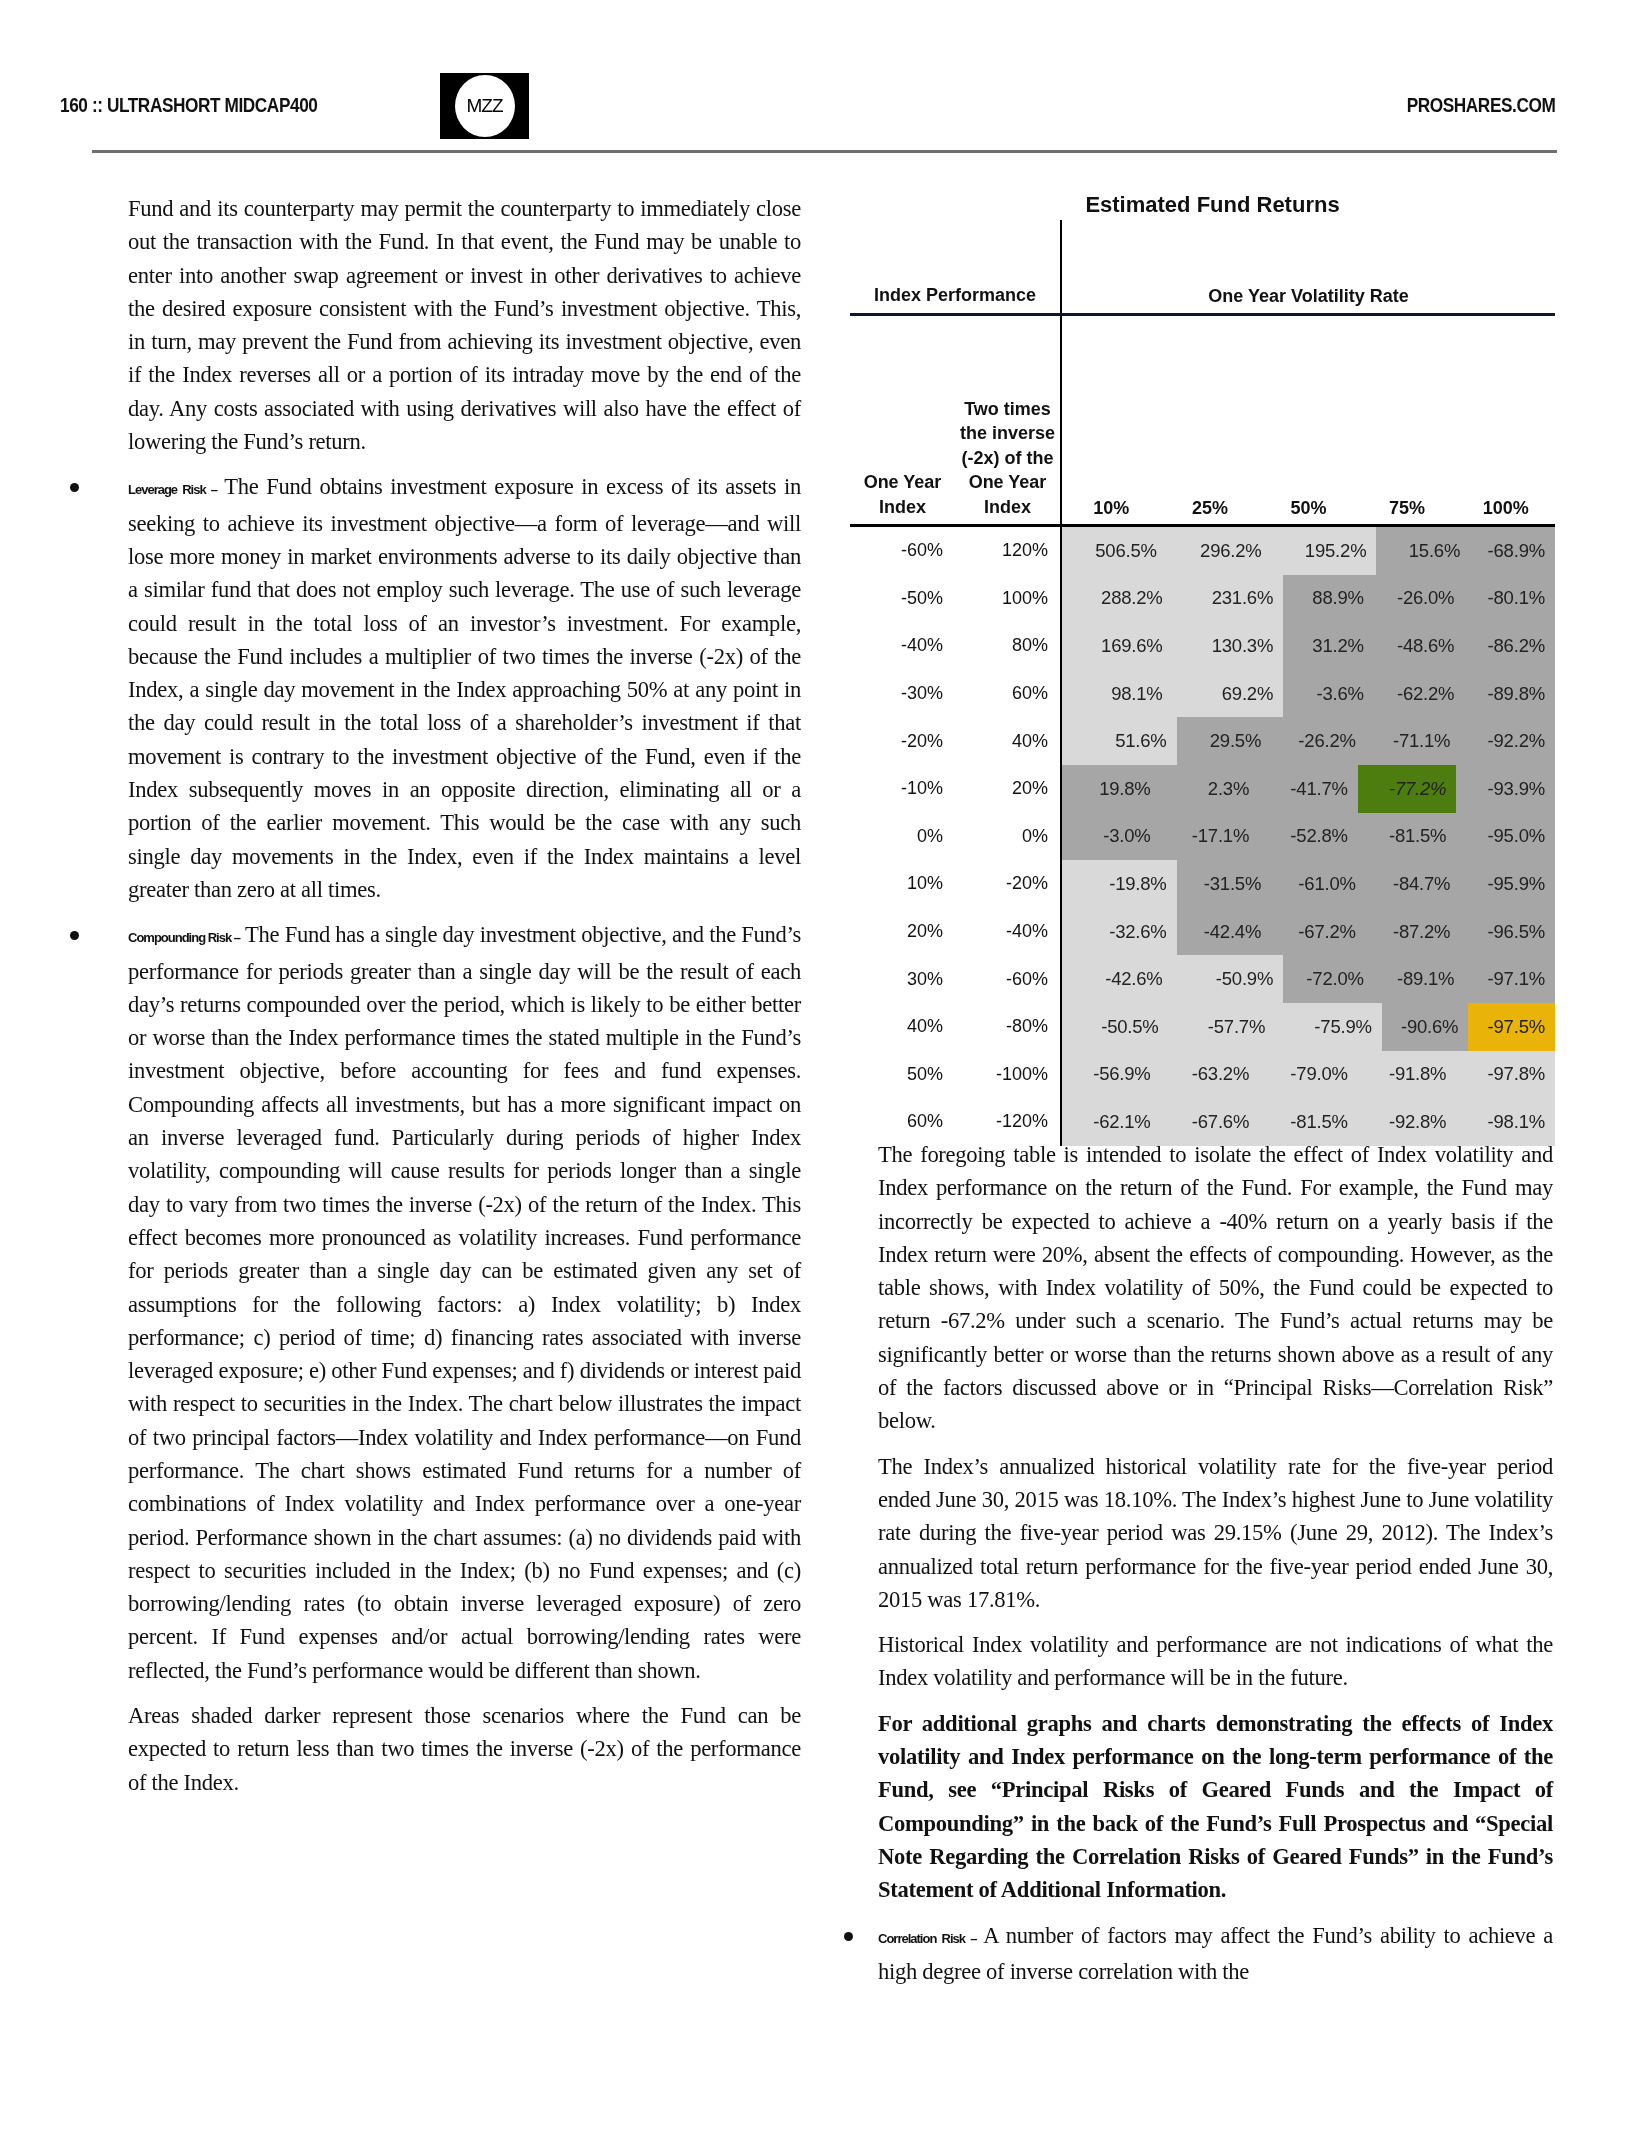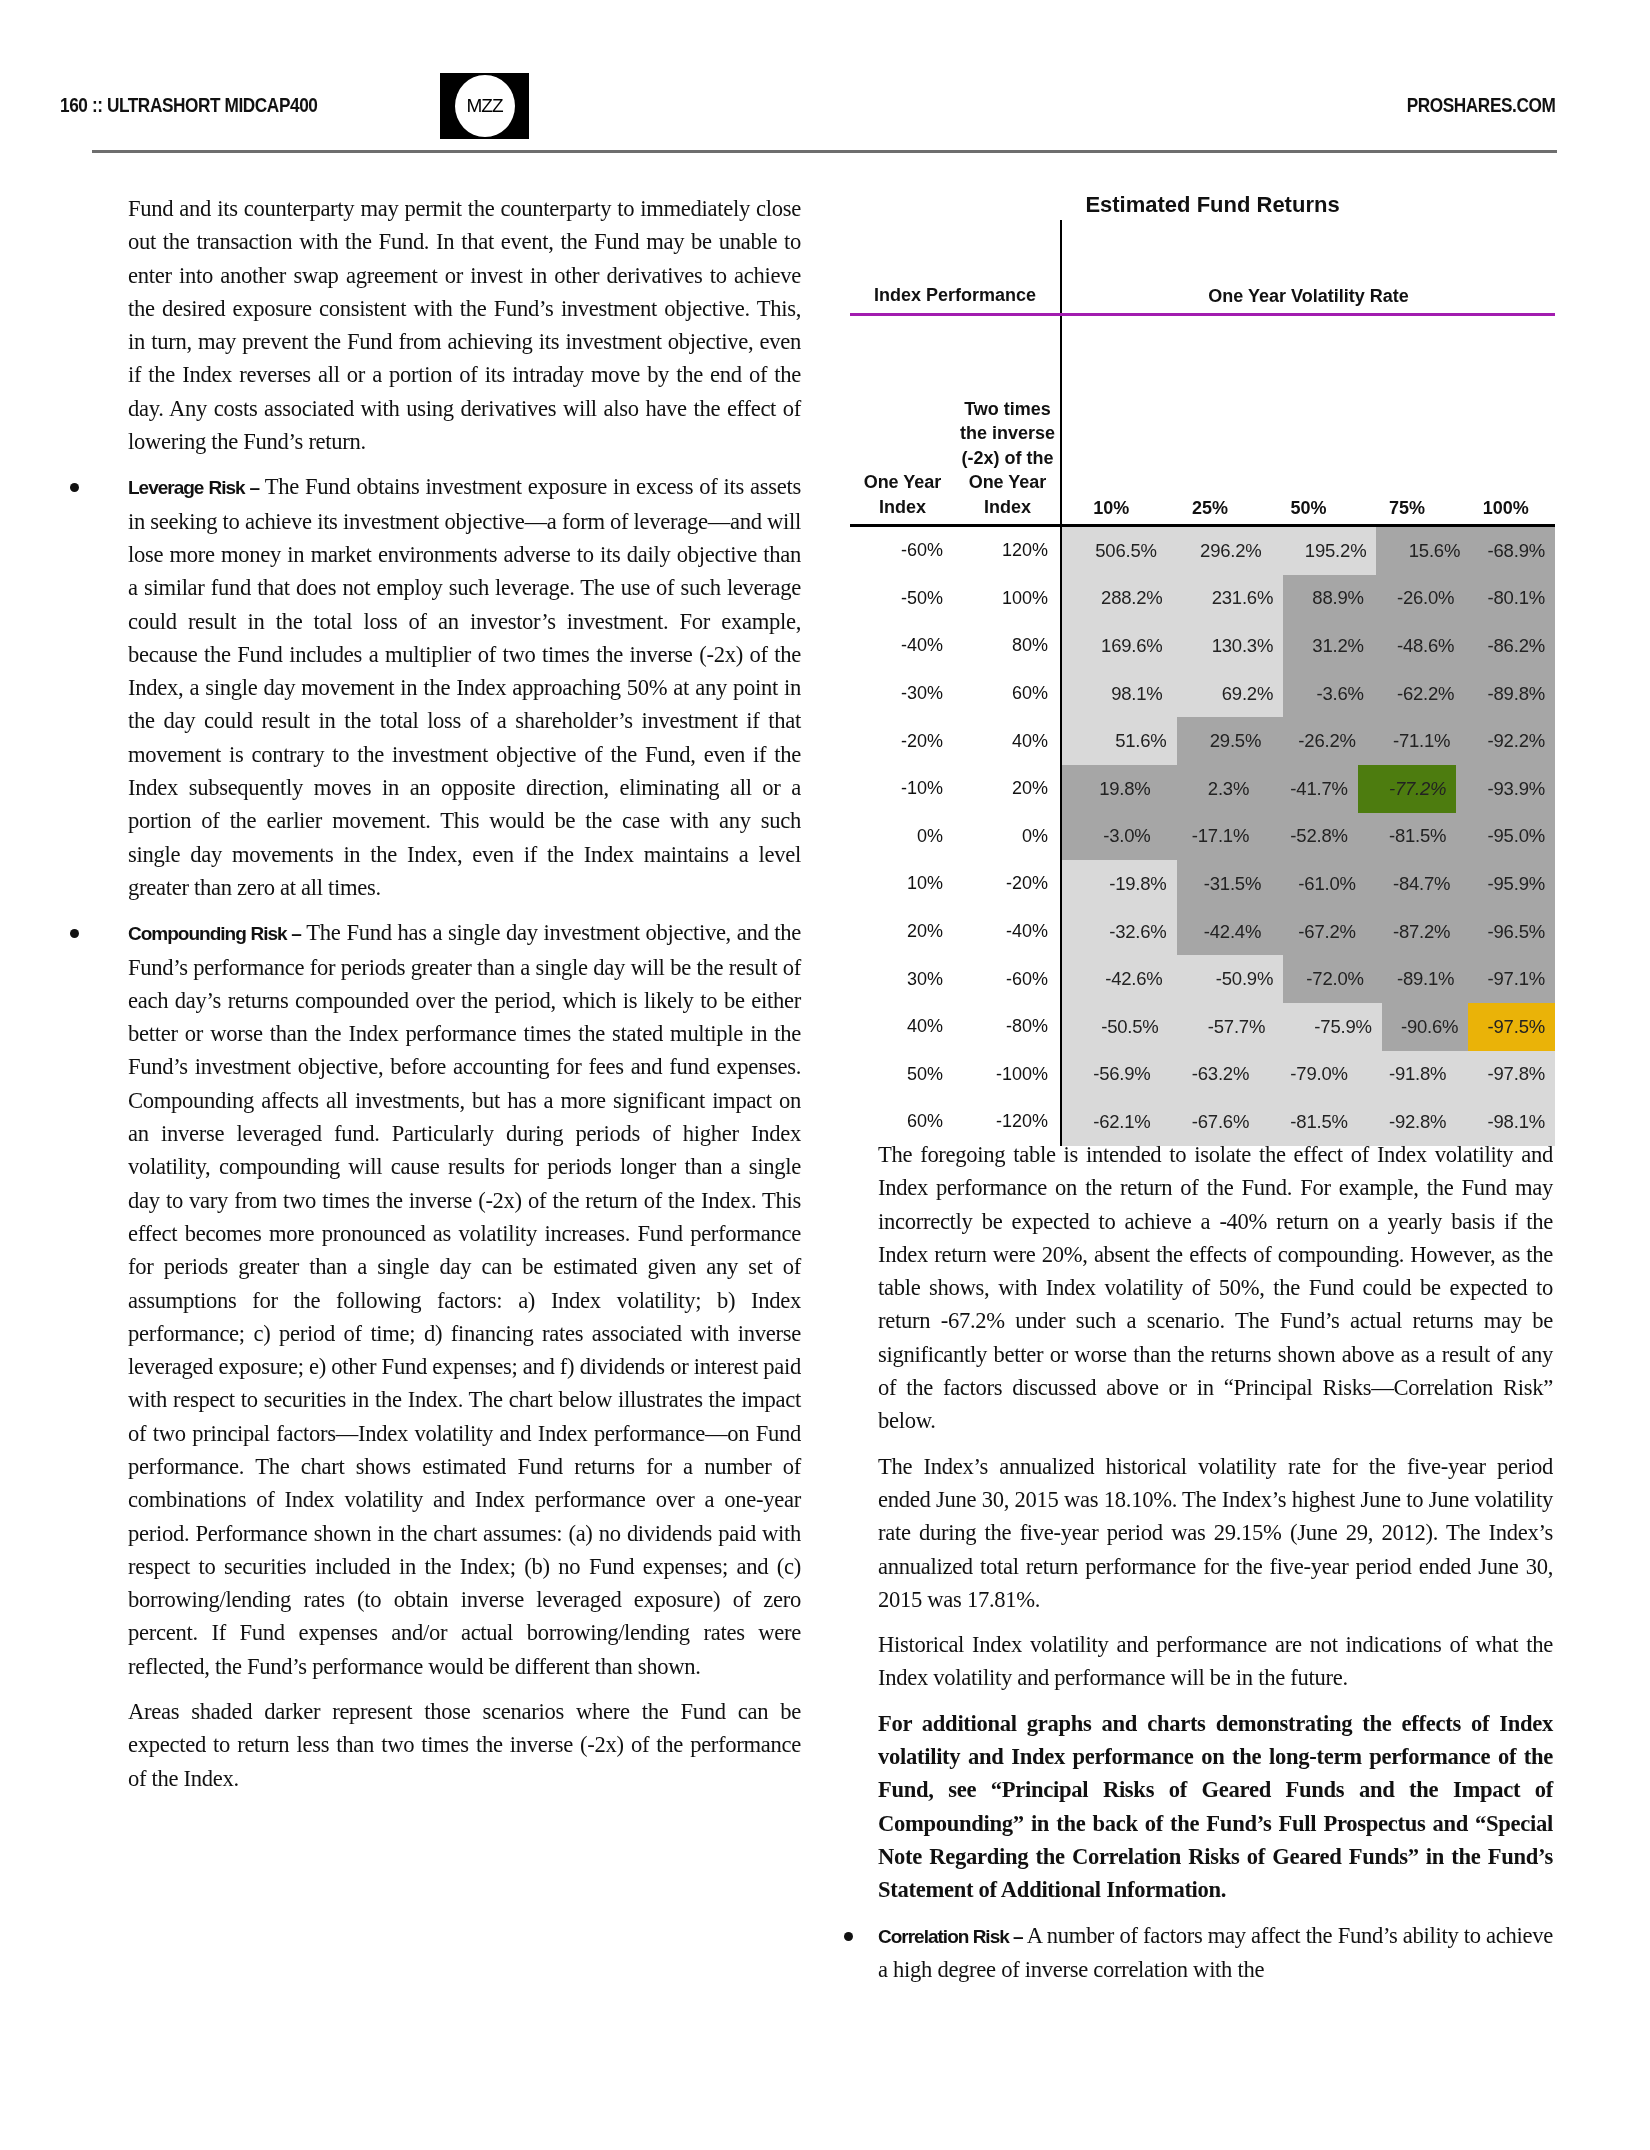--- a/index.html
+++ b/index.html
@@ -9,26 +9,26 @@
   .logo-oval { width: 60px; height: 62px; border-radius: 50%; background: #fff; display: flex; align-items: center; justify-content: center; font-family: "Liberation Sans", sans-serif; font-size: 19px; color: #000; letter-spacing: -1px; }
   .hdr-right { position: absolute; right: 95px; top: 93px; font-family: "Liberation Sans", sans-serif; font-weight: bold; font-size: 21px; letter-spacing: -0.5px; transform: scaleX(0.82); transform-origin: right center; }
   .hdr-rule { position: absolute; left: 92px; width: 1465px; top: 150px; height: 3px; background: #6e6e6e; }
 
   .col { position: absolute; font-family: "Liberation Serif", serif; font-size: 22.6px; line-height: 33.3px; text-align: justify; letter-spacing: -0.3px; }
   .col p { margin: 0 0 12px 0; }
   .left { left: 128px; width: 673px; top: 192px; }
   .right { left: 878px; width: 675px; top: 1138px; }
   .bul { position: relative; margin-left: 0; }
   .bul .dot { position: absolute; left: -58px; top: 13px; width: 9px; height: 9px; border-radius: 50%; background: #111; }
-  .rlabel { font-family: "Liberation Sans", sans-serif; font-weight: bold; font-size: 19px; letter-spacing: -1px; }
+  .rlabel { font-family: "Liberation Sans", sans-serif; font-weight: bold; font-size: 13px; letter-spacing: -1px; }
   .bold-p { font-weight: bold; }
 
   .tbl-wrap { position: absolute; left: 850px; top: 190px; width: 705px; font-family: "Liberation Sans", sans-serif; }
   .tbl-title { text-align: center; font-weight: bold; font-size: 22px; height: 30px; line-height: 30px; padding-left: 20px; }
-  .thead-top { display: flex; height: 93px; border-bottom: 3px solid #a21caf; }
+  .thead-top { display: flex; height: 93px; border-bottom: 3px solid #0f172a; }
   .th-ip { width: 212px; border-right: 2px solid #000; display: flex; align-items: flex-end; justify-content: center; text-align: center; font-weight: bold; font-size: 18px; line-height: 24px; padding-bottom: 6px; box-sizing: border-box; }
   .th-vol { flex: 1; display: flex; align-items: flex-end; justify-content: center; font-weight: bold; font-size: 18px; padding-bottom: 6px; }
   .thead-sub { display: flex; height: 208px; border-bottom: 3px solid #000; }
   .th-c1 { width: 105px; display: flex; align-items: flex-end; justify-content: center; text-align: center; font-weight: bold; font-size: 18px; line-height: 24.5px; padding-bottom: 5px; box-sizing: border-box; }
   .th-c2 { width: 107px; border-right: 2px solid #000; display: flex; align-items: flex-end; justify-content: center; text-align: center; font-weight: bold; font-size: 18px; line-height: 24.5px; padding-bottom: 5px; box-sizing: border-box; }
   .th-v { flex: 1; display: flex; align-items: flex-end; justify-content: center; font-weight: bold; font-size: 18px; padding-bottom: 5px; }
   .th-v-row { flex: 1; display: flex; }
   .trow { display: flex; height: 47.6px; }
   .td-idx { width: 105px; display: flex; align-items: center; justify-content: flex-end; padding-right: 12px; box-sizing: border-box; font-size: 18px; }
   .td-inv { width: 107px; border-right: 2px solid #000; display: flex; align-items: center; justify-content: flex-end; padding-right: 12px; box-sizing: border-box; font-size: 18px; }

